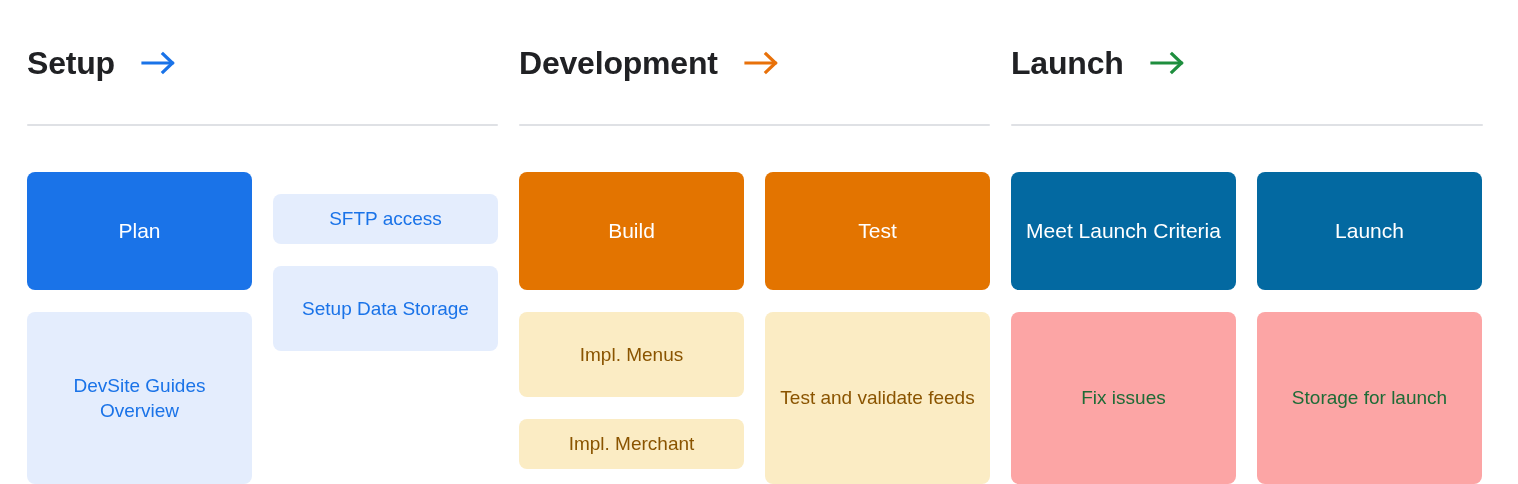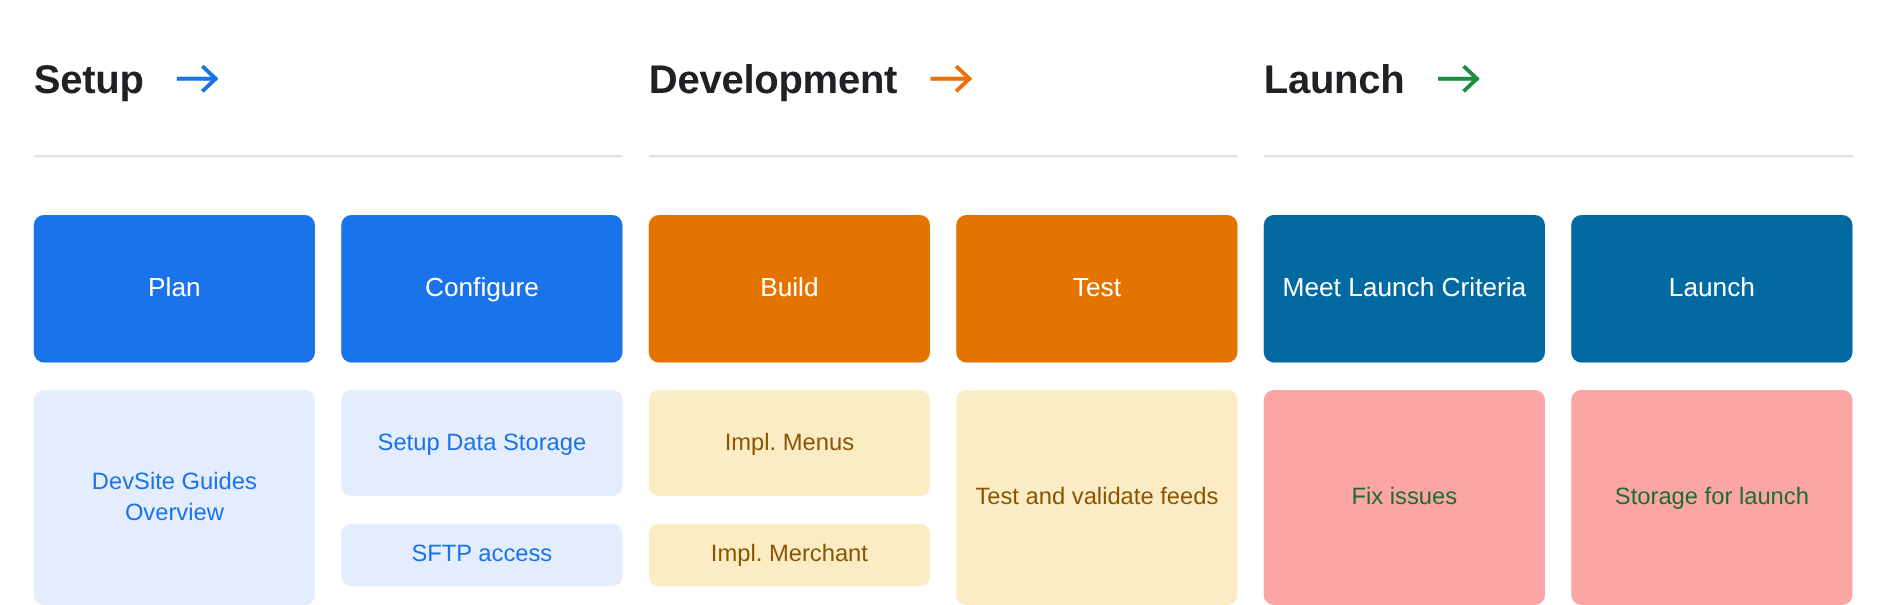--- a/index.html
+++ b/index.html
@@ -149,24 +149,23 @@
     <div class="track-row">
 
       <div class="track">
         <div class="stage-card blue">Plan</div>
         <div class="subs">
           <div class="sub-card blue h-full">DevSite Guides Overview</div>
         </div>
       </div>
 
       <div class="track">
-        <div class="stage-card blue">Configure</div>
-        <div class="subs">
+        <div class="subs">
+          <div class="sub-card blue h-unit">SFTP access</div>
           <div class="sub-card blue h-tall">Setup Data Storage</div>
-          <div class="sub-card blue h-unit">SFTP access</div>
         </div>
       </div>
 
     </div>
   </section>
 
   <section class="phase phase--development">
     <header class="phase-head">
       <span class="phase-title">Development</span>
       <span class="phase-arrow">

